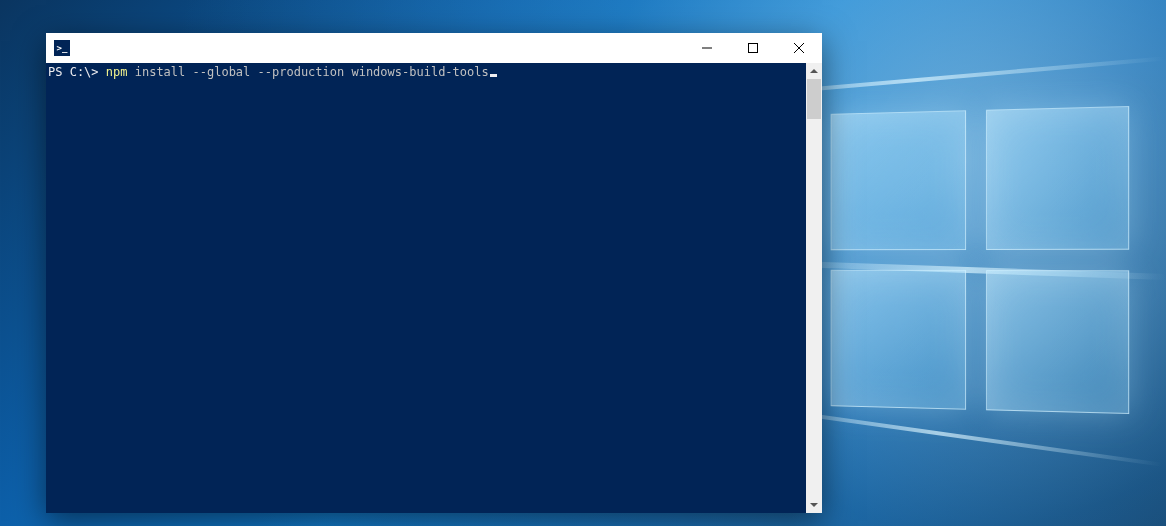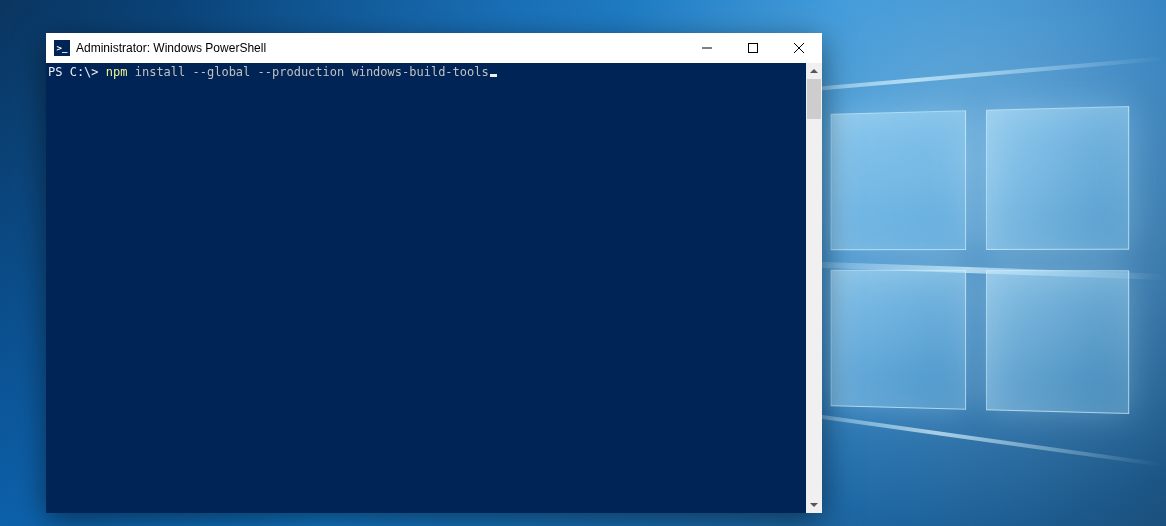--- a/index.html
+++ b/index.html
@@ -172,21 +172,20 @@
     <div class="pane"></div>
     <div class="pane"></div>
     <div class="pane"></div>
     <div class="pane"></div>
   </div>
 </div>
 
 <div class="window">
   <div class="titlebar">
     <div class="app-icon">&gt;_</div>
-    <div class="title-text">Administrator: Windows PowerShell</div>
     <div class="spacer"></div>
     <div class="win-btn" title="Minimize">
       <svg viewBox="0 0 10 10">
           <line x1="0" y1="5" x2="10" y2="5" stroke="#000" stroke-width="1"></line>
         </svg>
     </div>
     <div class="win-btn" title="Maximize">
       <svg viewBox="0 0 10 10">
           <rect x="0.5" y="0.5" width="9" height="9" fill="none" stroke="#000" stroke-width="1"></rect>
         </svg>

